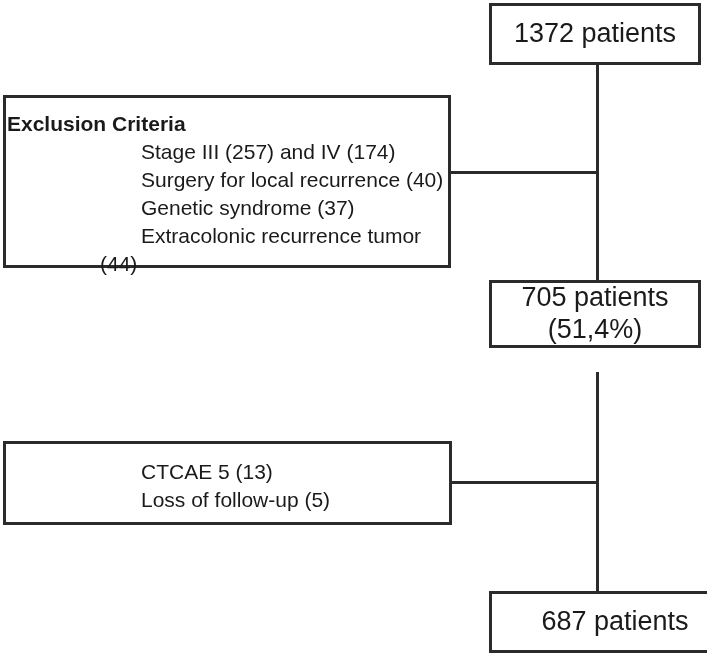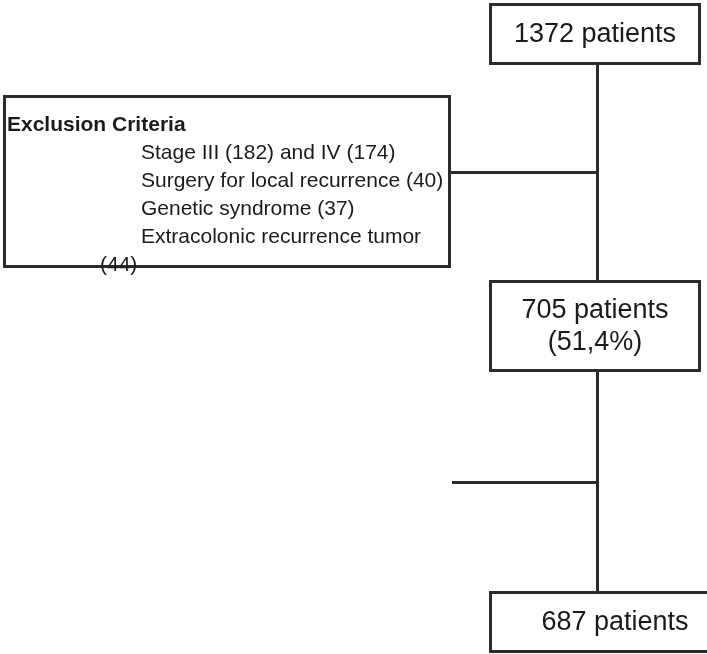--- a/index.html
+++ b/index.html
@@ -31,21 +31,21 @@
     flex-direction: column;
     align-items: center;
     justify-content: center;
     text-align: center;
     line-height: 1.18;
     font-size: 27px;
   }
   .node-centered .line2 { display: block; }
 
   #node-total      { left: 489px; top: 3px;   width: 212px; height: 62px; }
-  #node-eligible   { left: 489px; top: 280px; width: 212px; height: 92px; }
+  #node-eligible   { left: 489px; top: 280px; width: 212px; height: 68px; }
   #node-final      { left: 489px; top: 591px; width: 252px; height: 62px; }
 
   #node-exclusion  { left: 3px;   top: 95px;  width: 448px; height: 173px; }
   #node-attrition  { left: 3px;   top: 441px; width: 449px; height: 84px; }
 
   
   .side-body {
     position: absolute;
     left: 0; top: 0; right: 0;
     padding: 12px 0 0 0;
@@ -99,34 +99,40 @@
 <div id="flow-canvas">
 
   <div class="node node-centered" id="node-total">
     <span>1372 patients</span>
   </div>
 
   <div class="node" id="node-exclusion">
     <div class="side-body">
       <div class="criteria-title">Exclusion Criteria</div>
       <ul class="criteria-list">
-        <li>Stage III (182) and IV (174)</li>
+        <li>Stage III (257) and IV (174)</li>
         <li>Surgery for local recurrence (40)</li>
         <li>Genetic syndrome (37)</li>
         <li>Extracolonic recurrence tumor</li>
       </ul>
       <div class="criteria-overflow">(44)</div>
     </div>
   </div>
 
   <div class="node node-centered" id="node-eligible">
     <span>705 patients</span>
     <span class="line2">(51,4%)</span>
   </div>
 
+  <div class="node" id="node-attrition">
+    <div class="attrition-body">
+      <div>CTCAE 5 (13)</div>
+      <div>Loss of follow-up (5)</div>
+    </div>
+  </div>
 
   <div class="node node-centered" id="node-final">
     <span>687 patients</span>
   </div>
 
   <div class="conn conn-v" id="spine-top"></div>
   <div class="conn conn-h" id="stub-exclusion"></div>
   <div class="conn conn-v" id="spine-mid"></div>
   <div class="conn conn-h" id="stub-attrition"></div>
 

